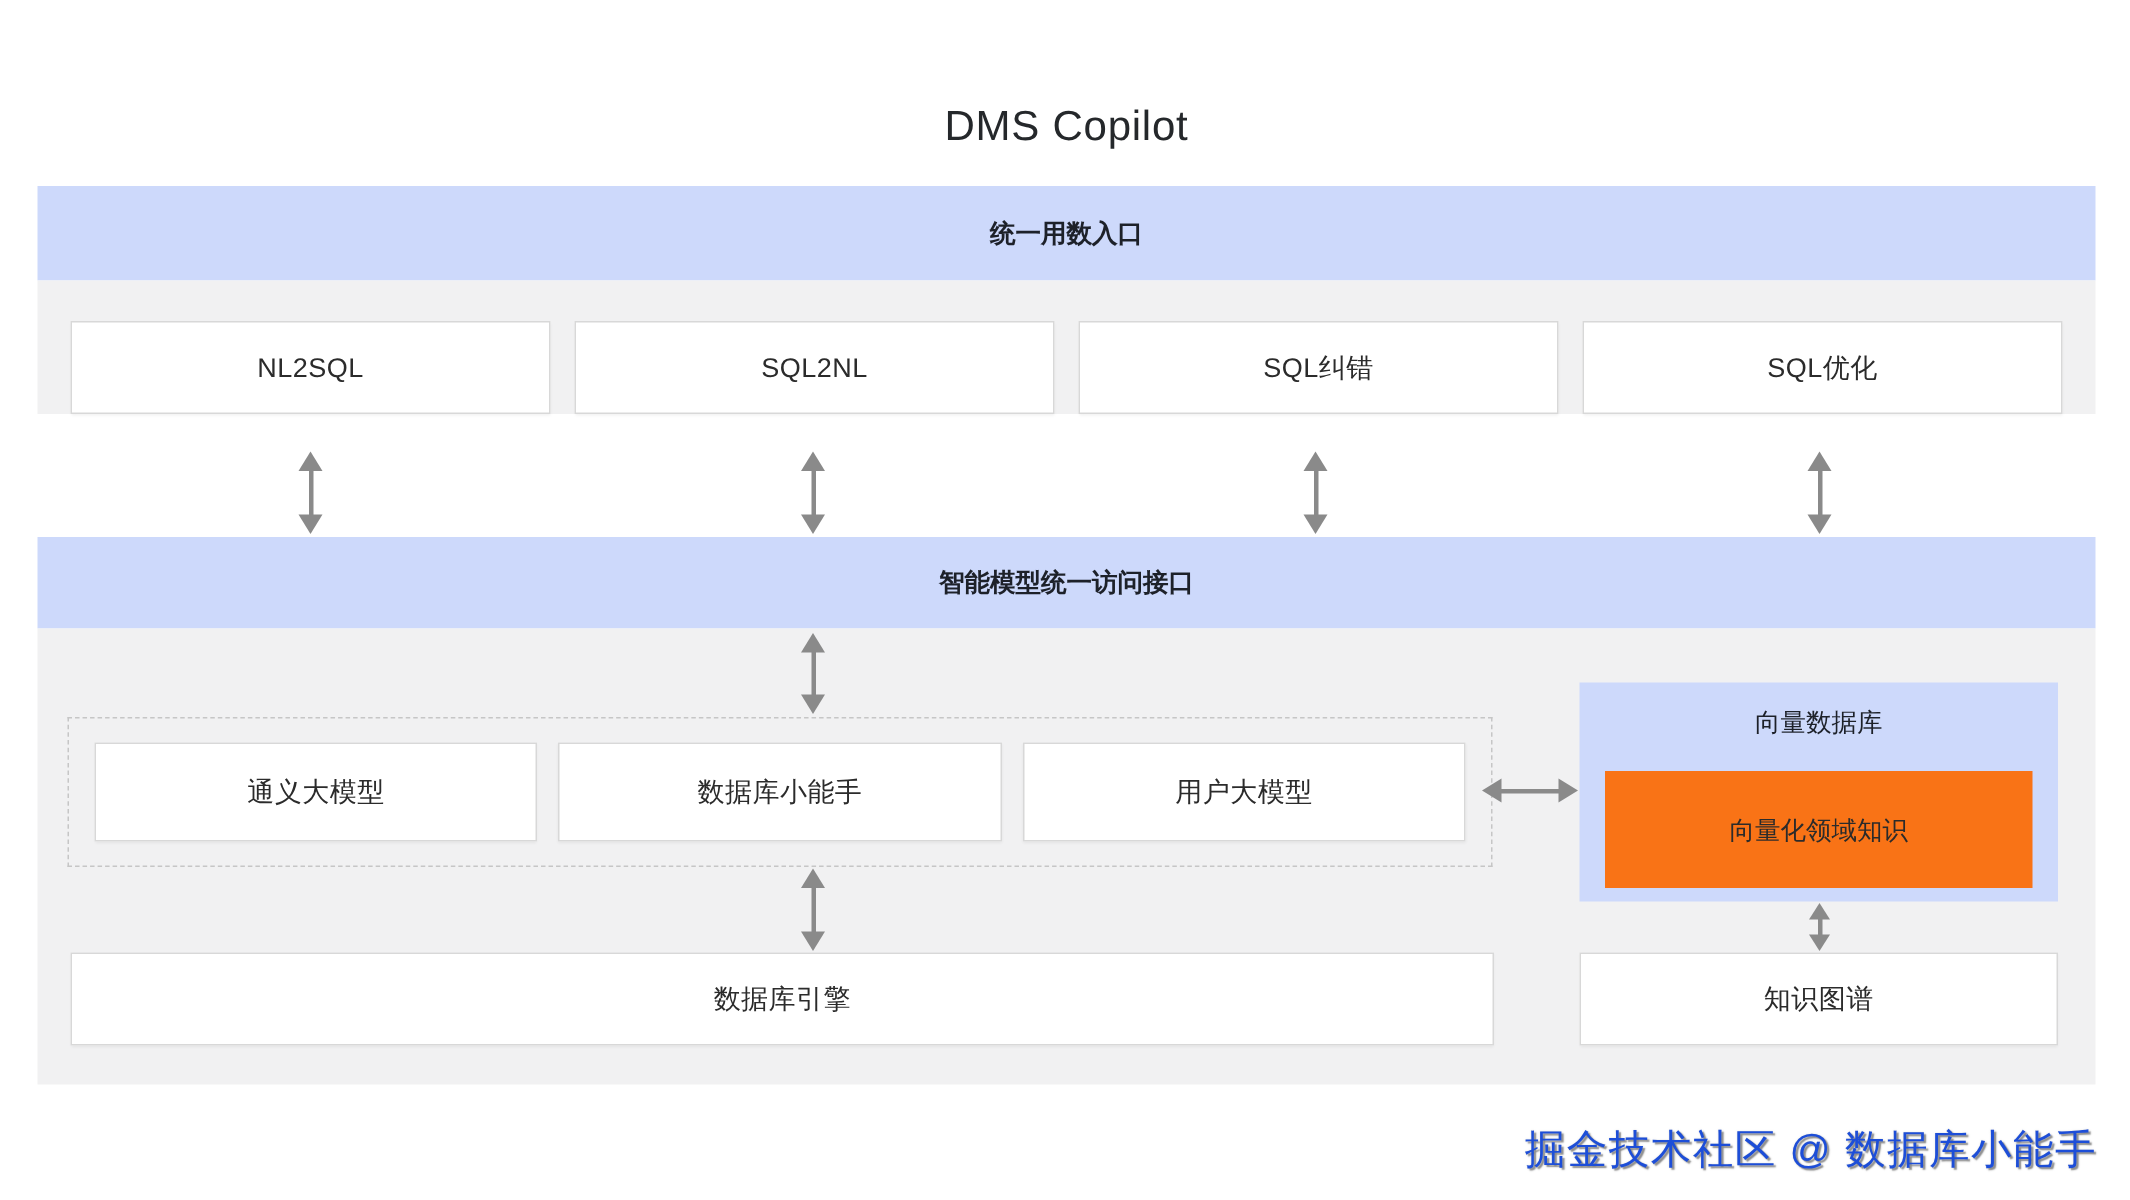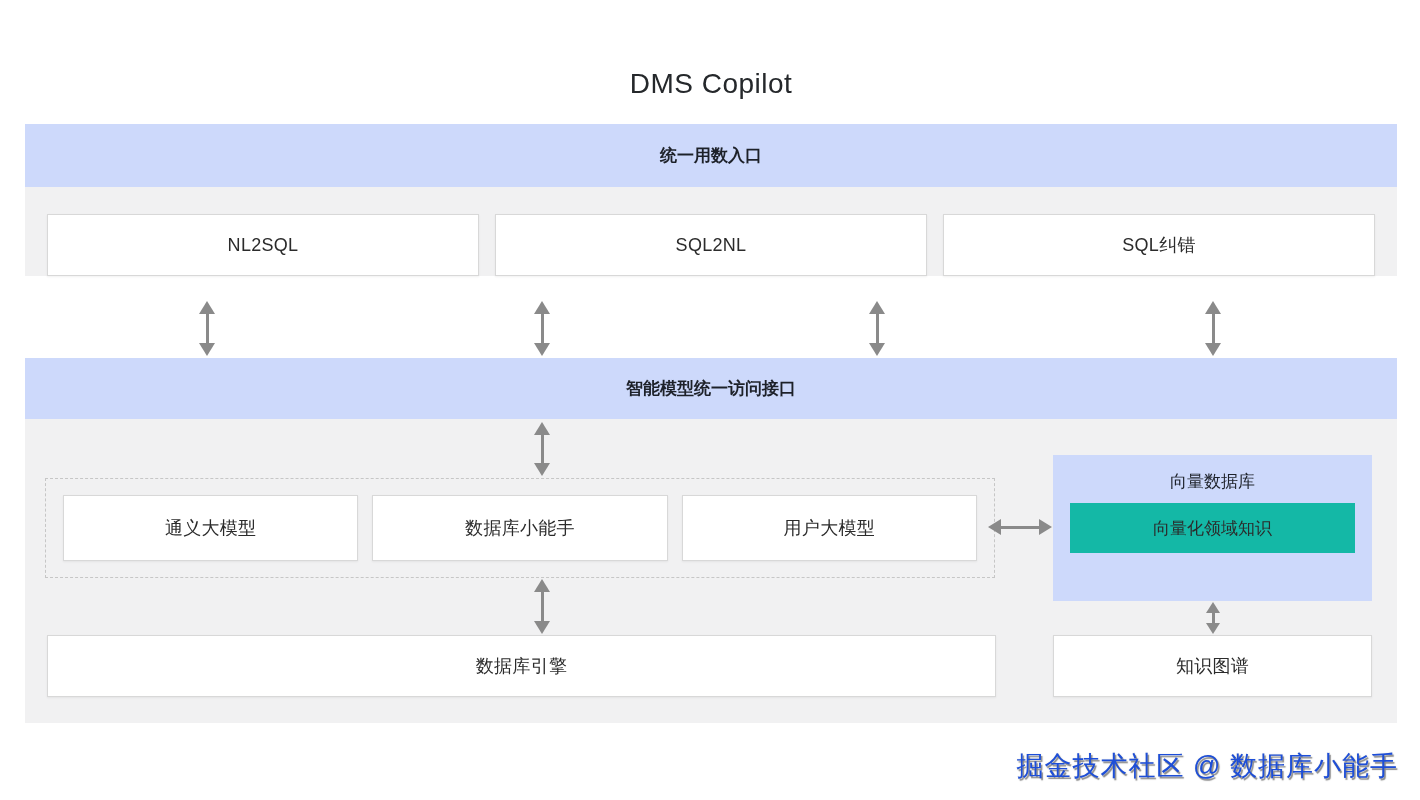--- a/index.html
+++ b/index.html
@@ -78,23 +78,23 @@
     text-align: center;
   }
   .vector-title {
     margin-top: 17px;
     font-size: 17px;
     font-weight: 400;
     color: #1d2129;
     line-height: 20px;
   }
   .vector-inner {
-    margin: 11px auto 0 auto;
-    width: 285px; height: 50px;
-    background: #14b8a6;
+    margin: 22px auto 0 auto;
+    width: 285px; height: 78px;
+    background: #f97316;
     display: flex; align-items: center; justify-content: center;
     font-size: 17px;
     color: var(--text-dark);
   }
   .bottom-node { position: absolute; top: 216px; height: 62px; }
   .bottom-node.engine { left: 22px; width: 949px; text-align: right; }
   .bottom-node.kg { left: 1028px; width: 319px; }
 
   
   .varrow { position: absolute; width: 16px; z-index: 5; }
@@ -146,20 +146,21 @@
 <div class="canvas">
 
   <div class="page-title">DMS Copilot</div>
 
   <div class="banner entry">统一用数入口</div>
   <div class="section-body entry">
     <div class="entry-row">
       <div class="node">NL2SQL</div>
       <div class="node">SQL2NL</div>
       <div class="node">SQL纠错</div>
+      <div class="node">SQL优化</div>
     </div>
   </div>
 
   <div class="varrow" style="left:199px; top:301px; height:55px;">
       <i class="head-top"></i>
       <i class="stem"></i>
       <i class="head-bottom"></i>
     </div>
   <div class="varrow" style="left:534px; top:301px; height:55px;">
       <i class="head-top"></i>

